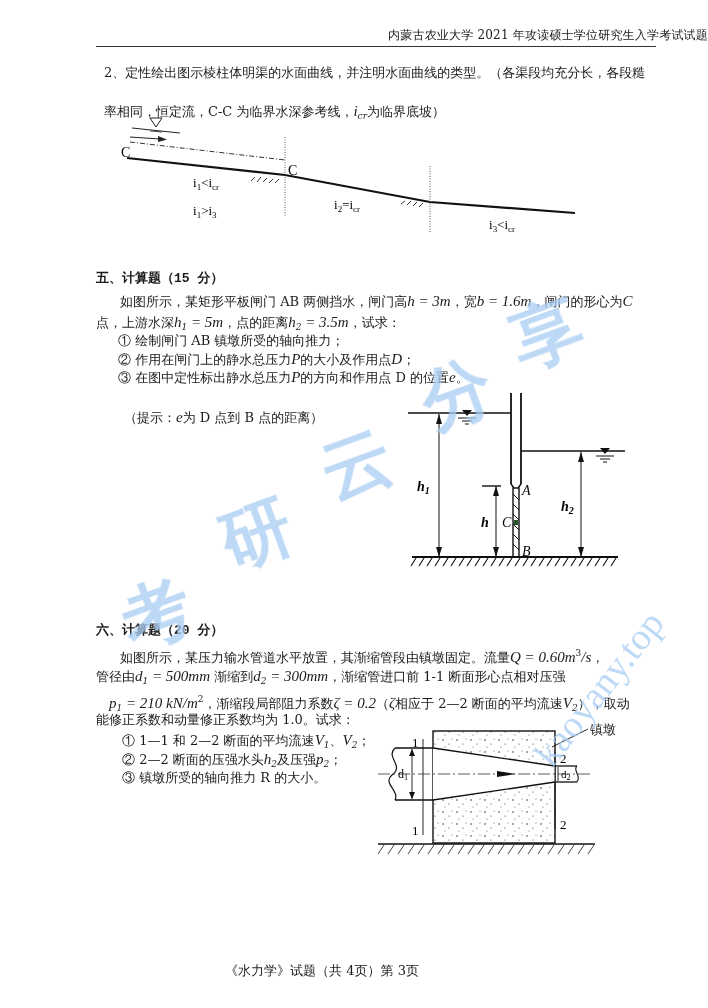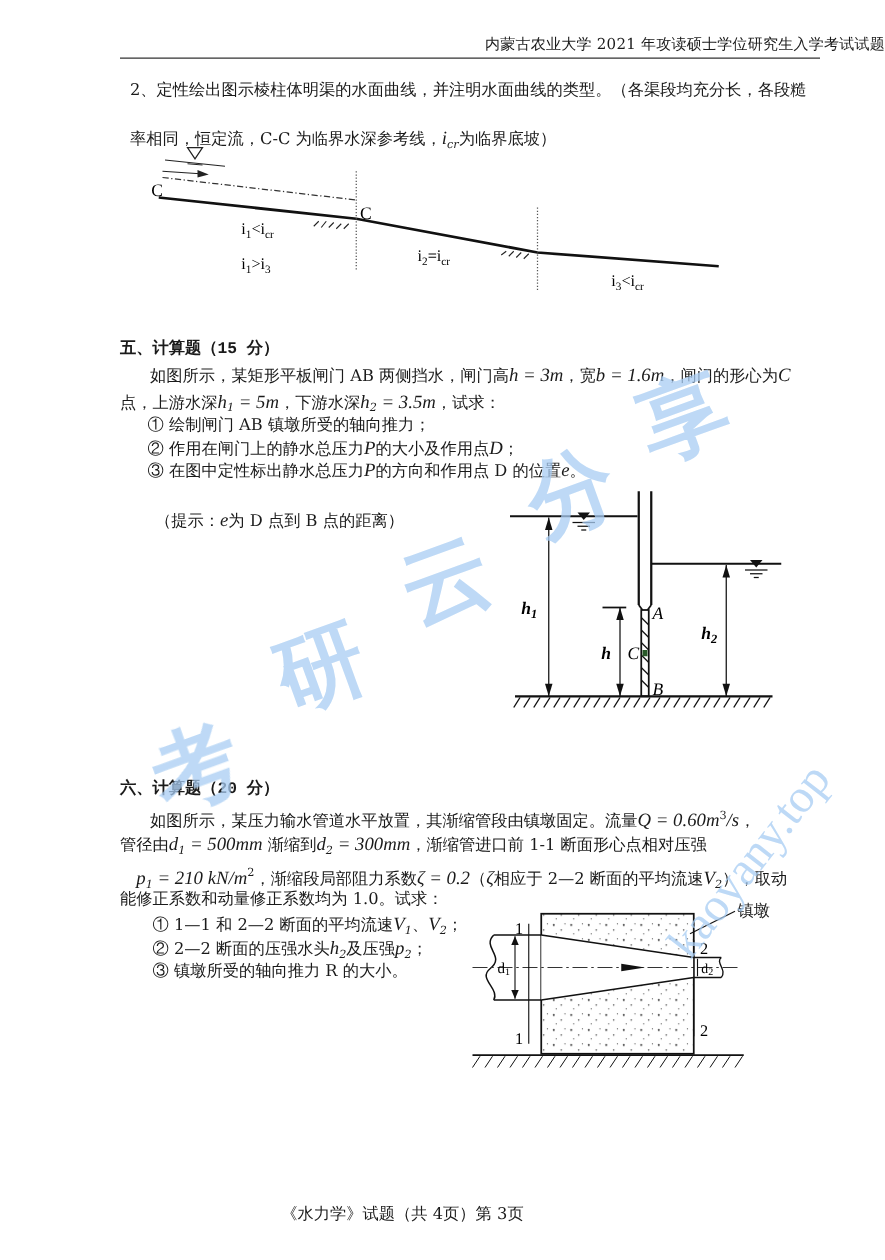--- a/index.html
+++ b/index.html
@@ -89,21 +89,21 @@
   <text x="93" y="110" font-size="13"><tspan>i</tspan><tspan font-size="9" dy="3">1</tspan><tspan dy="-3">&gt;i</tspan><tspan font-size="9" dy="3">3</tspan></text>
   <text x="234" y="104" font-size="13"><tspan>i</tspan><tspan font-size="9" dy="3">2</tspan><tspan dy="-3">=i</tspan><tspan font-size="9" dy="3">cr</tspan></text>
   <text x="389" y="124" font-size="13"><tspan>i</tspan><tspan font-size="9" dy="3">3</tspan><tspan dy="-3">&lt;i</tspan><tspan font-size="9" dy="3">cr</tspan></text>
 </svg>
 
 <div class="abs text-line bold-head" style="left:96px; top:270px;">五、计算题（15 分）</div>
 <div class="abs text-line" style="left:120px; top:292px;">
   <span>如图所示，某矩形平板闸门 AB 两侧挡水，闸门高</span><span class="math">h = 3m</span><span>，宽</span><span class="math">b = 1.6m</span><span>，闸门的形心为</span><span class="math">C</span>
 </div>
 <div class="abs text-line" style="left:96px; top:313px;">
-  <span>点，上游水深</span><span class="math">h</span><span class="sub">1</span><span class="math"> = 5m</span><span>，下游水深</span><span class="math">h</span><span class="sub">2</span><span class="math"> = 3.5m</span><span>，试求：</span>
+  <span>点，上游水深</span><span class="math">h</span><span class="sub">1</span><span class="math"> = 5m</span><span>，点的距离</span><span class="math">h</span><span class="sub">2</span><span class="math"> = 3.5m</span><span>，试求：</span>
 </div>
 <div class="abs text-line" style="left:118px; top:332px;">
   <span>①</span> <span>绘制闸门 AB 镇墩所受的轴向推力；</span>
 </div>
 <div class="abs text-line" style="left:118px; top:350px;">
   <span>②</span> <span>作用在闸门上的静水总压力</span><span class="math">P</span><span>的大小及作用点</span><span class="math">D</span><span>；</span>
 </div>
 <div class="abs text-line" style="left:118px; top:368px;">
   <span>③</span> <span>在图中定性标出静水总压力</span><span class="math">P</span><span>的方向和作用点 D 的位置</span><span class="math">e</span><span>。</span>
 </div>

